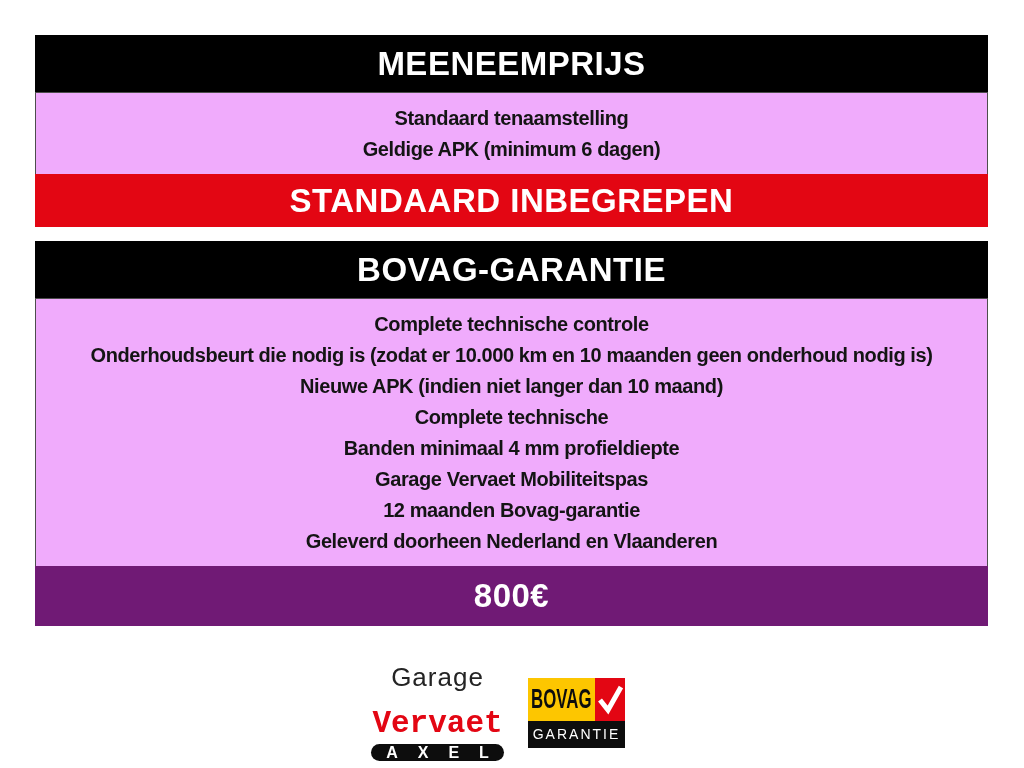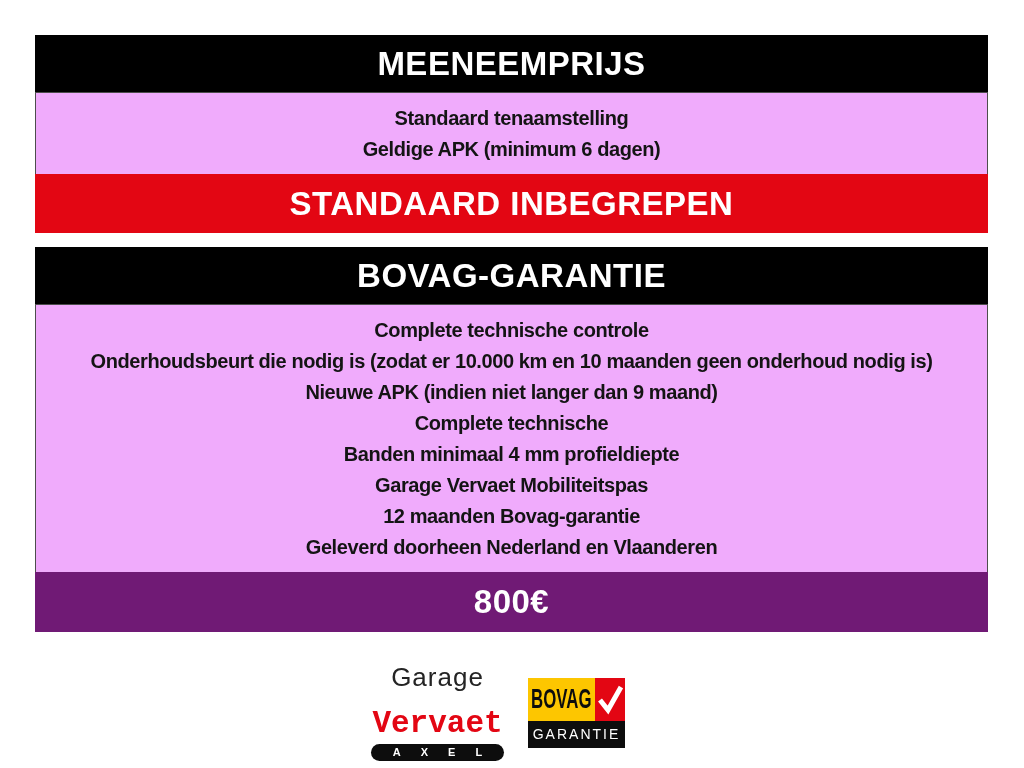--- a/index.html
+++ b/index.html
@@ -26,21 +26,21 @@
     display: flex;
     align-items: center;
     justify-content: center;
     color: #ffffff;
     font-weight: bold;
     font-size: 33px;
     letter-spacing: 0.5px;
     white-space: nowrap;
   }
   .bar-black { background: #000000; height: 57px; }
-  .bar-red   { background: #e30613; height: 59px; }
+  .bar-red   { background: #e30613; height: 53px; }
   .bar-price { background: #701a75; height: 60px; }
   .white-body {
     background: #f0abfc;
     border: 1px solid #4d4d4d;
     border-bottom: none;
     box-sizing: border-box;
     display: flex;
     flex-direction: column;
     align-items: center;
     justify-content: center;
@@ -88,21 +88,21 @@
     width: 133px;
     height: 17px;
     background: #0d0d0d;
     border-radius: 9px;
     display: flex;
     align-items: center;
     justify-content: center;
   }
   .vervaet-pill span {
     color: #ffffff;
-    font-size: 11px;
+    font-size: 16px;
     font-weight: bold;
     letter-spacing: 20px;
     margin-right: -20px;
     line-height: 1;
   }
   
   .bovag-logo { width: 97px; }
   .bovag-top { display: flex; height: 43px; }
   .bovag-yellow {
     width: 67px;
@@ -157,21 +157,21 @@
 
     <div class="bar bar-red">STANDAARD INBEGREPEN</div>
 
     <div class="section-gap"></div>
 
     <div class="bar bar-black">BOVAG-GARANTIE</div>
 
     <div class="white-body body-2">
       <div class="body-line">Complete technische controle</div>
       <div class="body-line">Onderhoudsbeurt die nodig is (zodat er 10.000 km en 10 maanden geen onderhoud nodig is)</div>
-      <div class="body-line">Nieuwe APK (indien niet langer dan 9 maand)</div>
+      <div class="body-line">Nieuwe APK (indien niet langer dan 10 maand)</div>
       <div class="body-line">Complete technische</div>
       <div class="body-line">Banden minimaal 4 mm profieldiepte</div>
       <div class="body-line">Garage Vervaet Mobiliteitspas</div>
       <div class="body-line">12 maanden Bovag-garantie</div>
       <div class="body-line">Geleverd doorheen Nederland en Vlaanderen</div>
     </div>
 
     <div class="bar bar-price">800€</div>
 
   </div>

